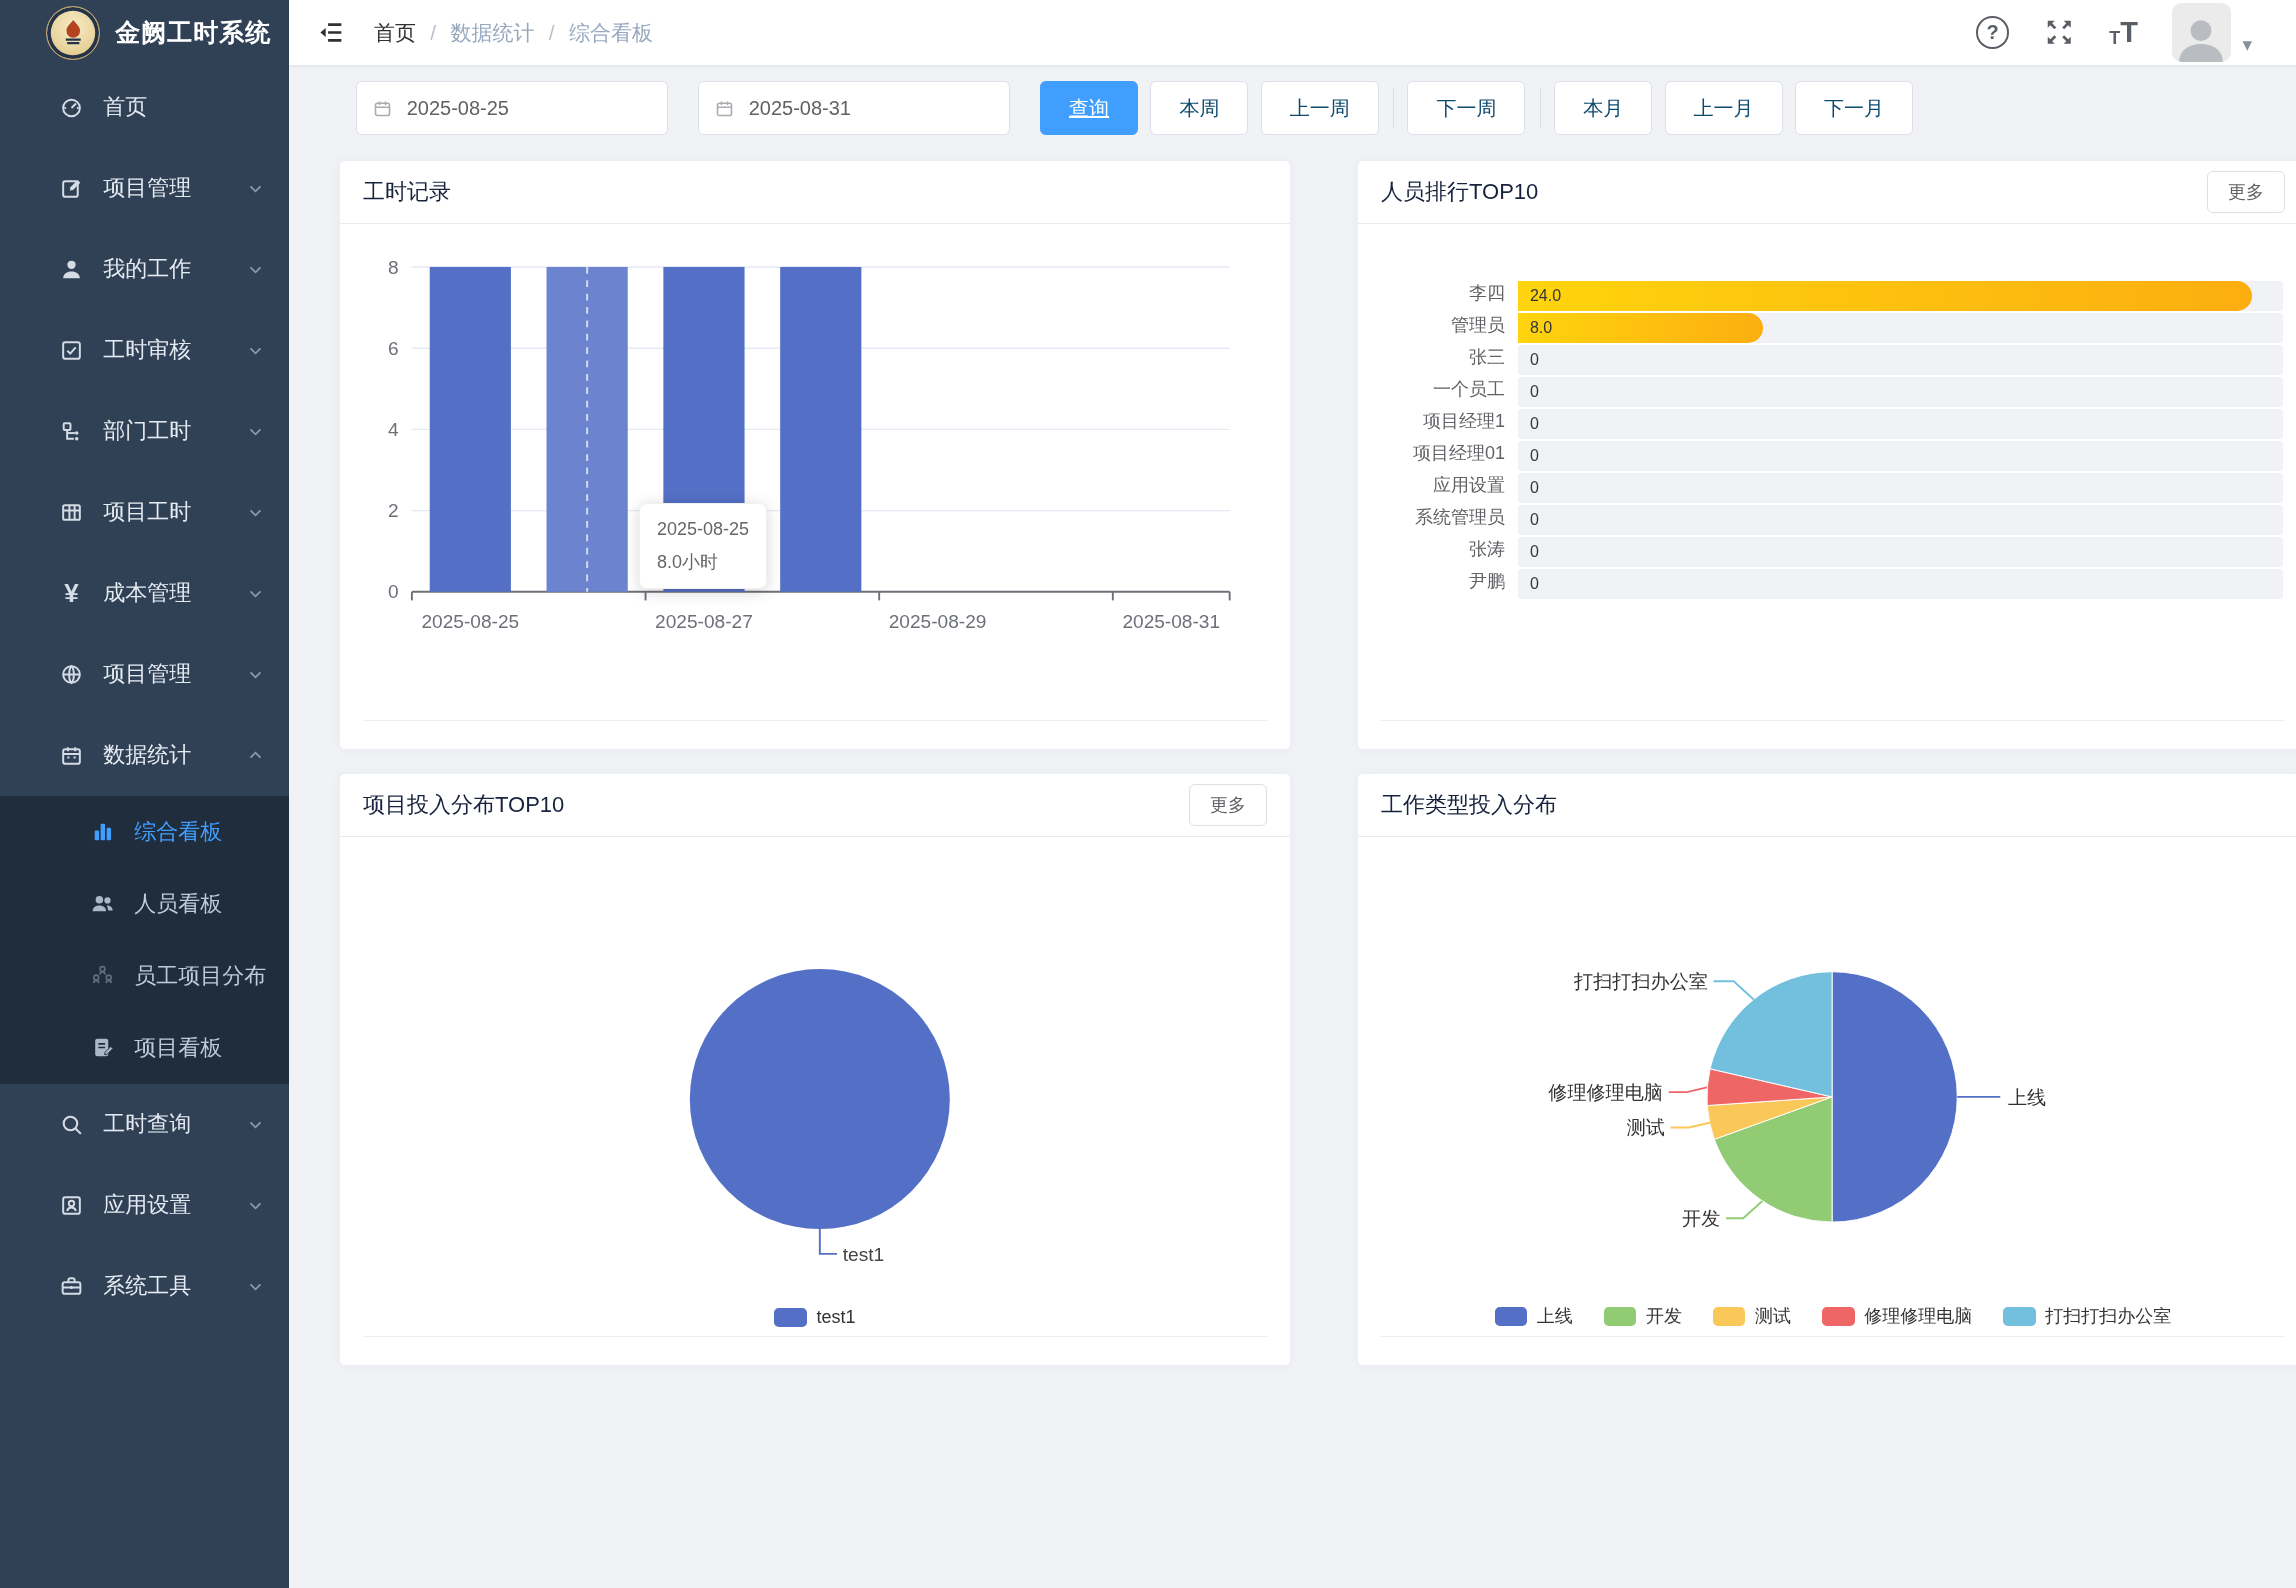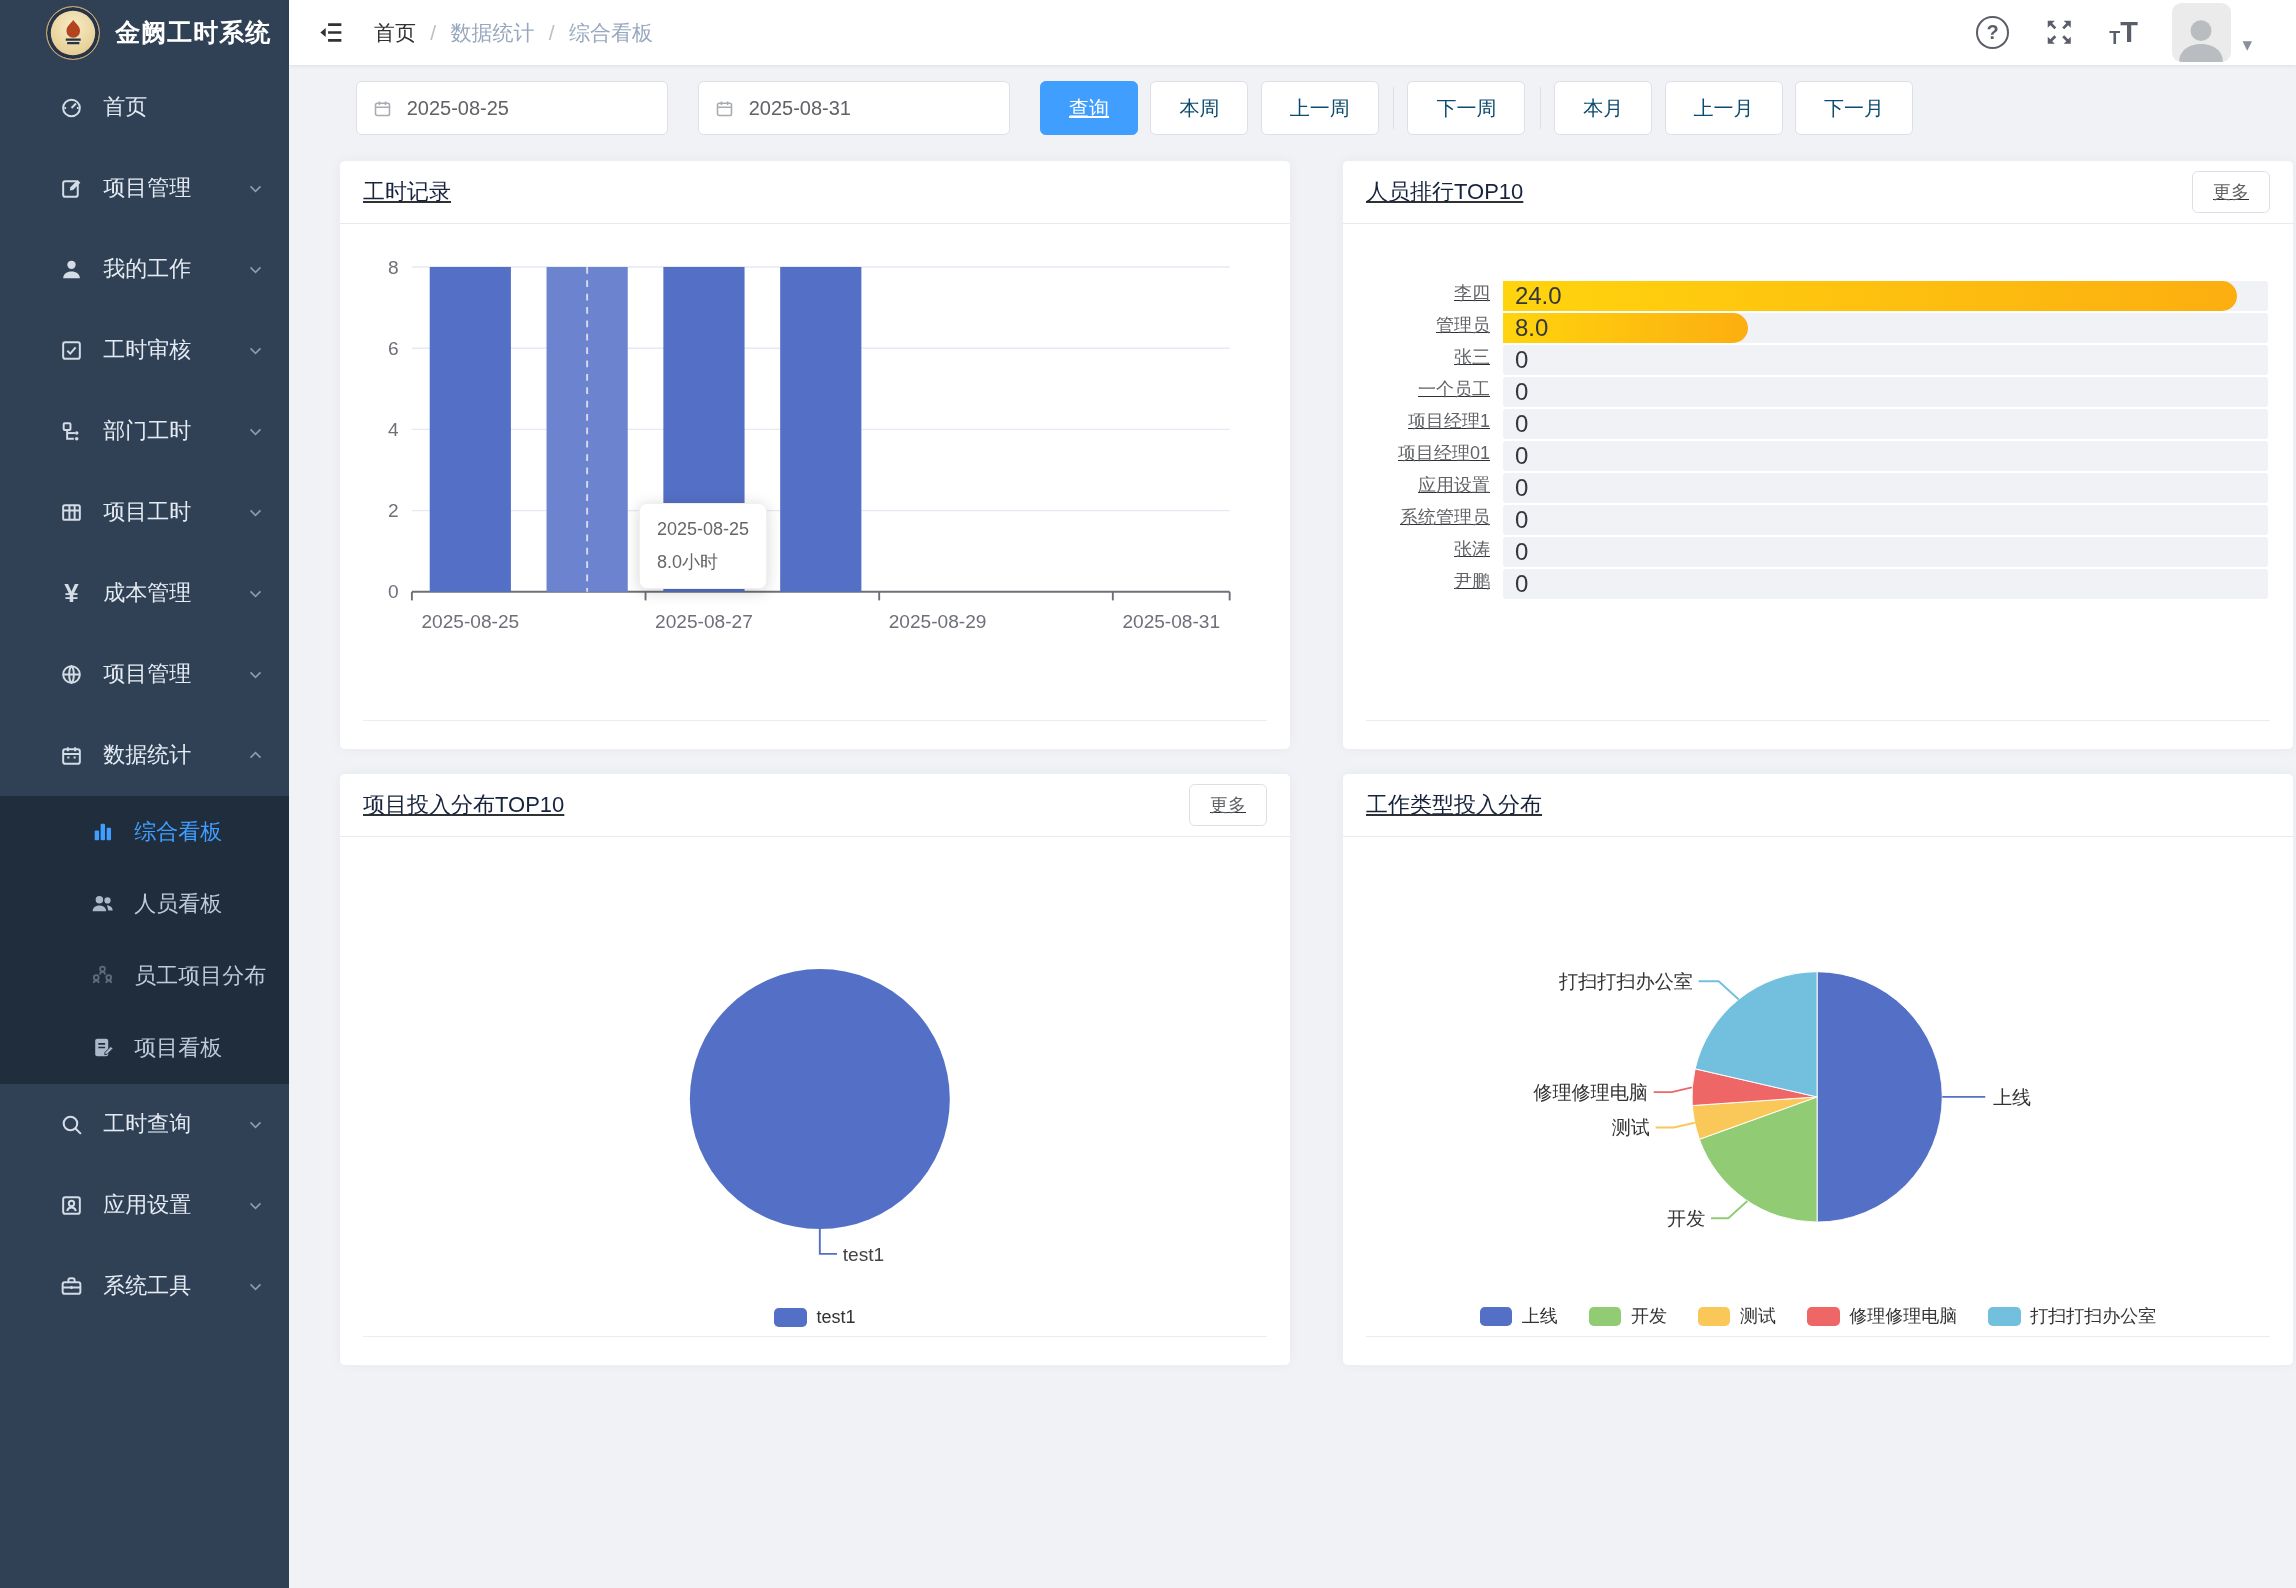--- a/index.html
+++ b/index.html
@@ -62,21 +62,21 @@
     display:flex; align-items:center; padding:0 15.3px; gap:13.4px; color:#606266; font-size:20px;
     margin-right:30px; cursor:text; }
   .date-input .cal { color:#a8abb2; display:flex; }
   .btn { height:54px; padding:0 28px; border:1px solid #dcdfe6; border-radius:5.7px; background:#fff;
     color:#0c4a6e; font-size:20px; display:flex; align-items:center; justify-content:center;
     cursor:pointer; margin-right:12.4px; white-space:nowrap; }
   .btn-primary { background:#409eff; border-color:#409eff; color:#fff;text-decoration:underline; }
   .v-divider { width:1px; height:42px; background:#dcdfe6; margin:0 13.4px 0 1.9px; }
 
   
-  .grid { display:grid; grid-template-columns:952px 952px; gap:23px 51px;text-decoration:underline; }
+  .grid { display:grid; grid-template-columns:952px 952px; gap:23px 66px; }
   .panel { background:#fff; border:1px solid #ebeef5; border-radius:5.7px;
     box-shadow:0 0 11.5px rgba(0,0,0,.04); overflow:hidden; }
   .panel.h617 { height:590px; } .panel.h620 { height:593px; }
   .panel-header { height:63px; display:flex; align-items:center; justify-content:space-between;
     padding:0 23px; border-bottom:1px solid #e8eaef; }
   .panel-title { font-size:22px; color:#17233d; }
   .btn-more { height:42px; padding:0 20px; font-size:18px; border:1px solid #dcdfe6; border-radius:5.7px;
     background:#fff; color:#606266; cursor:pointer; }
   .panel-body { position:relative; height:calc(100% - 64px); }
   .panel-divider { position:absolute; left:23px; right:23px; bottom:27px; border-top:1px solid #e9edf4; }
@@ -88,21 +88,21 @@
   .chart-tooltip div + div { margin-top:10.5px; }
 
   
   .rank-wrap { padding:57px 25px 0 23px; }
   .rank-row { display:flex; align-items:flex-start; margin-bottom:2px; }
   .rank-label { width:124px; text-align:right; color:#606266; font-size:18px; margin-right:13.4px;
     flex-shrink:0; white-space:nowrap; }
   .rank-track { flex:1; height:30px; background:#f0f2f6; border-radius:2.9px; position:relative; }
   .rank-fill { height:100%; background:linear-gradient(90deg,#ffd40d,#fcae10);
     border-radius:0 15.3px 15.3px 0; }
-  .rank-value { position:absolute; left:11.5px; top:0; line-height:30px; font-size:24px; color:#33373d; }
+  .rank-value { position:absolute; left:11.5px; top:0; line-height:30px; font-size:16px; color:#33373d; }
 
   
   .pie-legend { position:absolute; left:0; right:0; bottom:36px; display:flex; justify-content:center;
     align-items:center; gap:31px; font-size:18px; color:#333; }
   .legend-item { display:flex; align-items:center; gap:9.6px; cursor:pointer; }
   .legend-swatch { width:32.5px; height:19px; border-radius:4.8px; }
 </style>
 </head>
 <body>
 

